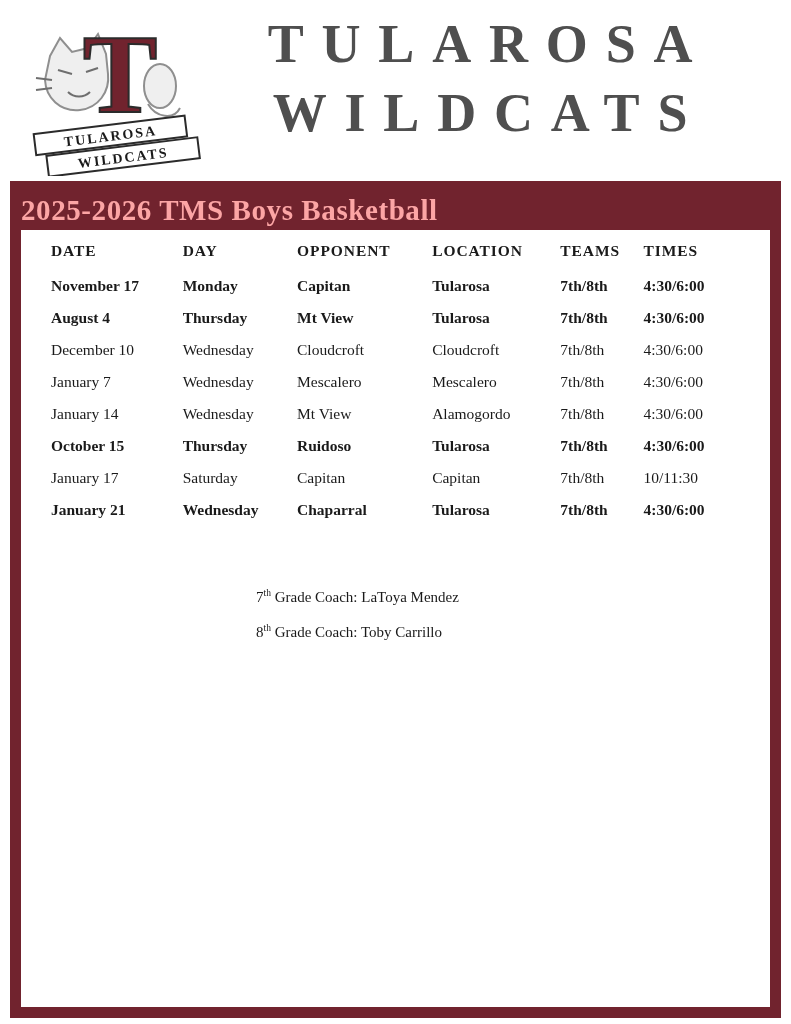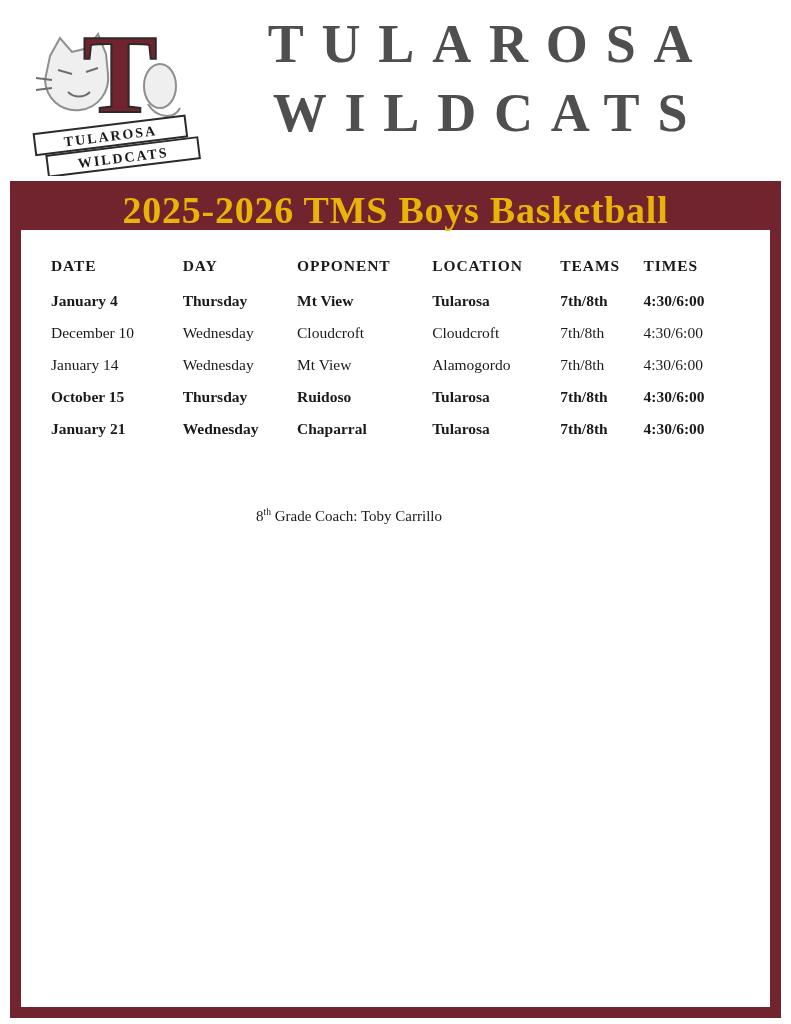--- a/index.html
+++ b/index.html
@@ -18,25 +18,25 @@
     font-size:54px; font-weight:bold; letter-spacing:0.33em; line-height:1.28;
     white-space:nowrap;
   }
 
   
   .board {
     position:absolute; left:10px; top:181px; width:771px; height:837px;
     border:11px solid var(--maroon); background:#ffffff;
   }
   .board-title-bar {
-    background:var(--maroon); color:#eab308; text-align:center;
-    height:38px; line-height:36px; font-size:38px; font-weight:600;
+    background:var(--maroon); color:#fca5a5; 
+    height:38px; line-height:36px; font-size:29px; font-weight:600;
     letter-spacing:0.02em;
   }
-  .board-content { padding:23px 26px 0 30px; }
+  .board-content { padding:8px 26px 0 30px; }
 
   
   table.schedule { width:100%; border-collapse:collapse; table-layout:fixed; }
   table.schedule th {
     text-align:left; font-size:15.5px; font-weight:bold; letter-spacing:0.06em;
     padding:4px 0 10px 0;
   }
   table.schedule td { font-size:15.5px; padding:7px 0; }
   table.schedule tr.bold td { font-weight:bold; }
 
@@ -105,61 +105,88 @@
           <th>DATE</th>
           <th>DAY</th>
           <th>OPPONENT</th>
           <th>LOCATION</th>
           <th>TEAMS</th>
           <th>TIMES</th>
         </tr>
       </thead>
       <tbody>
           <tr class="bold">
-    <td>January 4</td>
+    <td>November 17</td>
+    <td>Monday</td>
+    <td>Capitan</td>
+    <td>Tularosa</td>
+    <td>7th/8th</td>
+    <td>4:30/6:00</td>
+  </tr>
+          <tr class="bold">
+    <td>August 4</td>
     <td>Thursday</td>
     <td>Mt View</td>
     <td>Tularosa</td>
     <td>7th/8th</td>
     <td>4:30/6:00</td>
   </tr>
           <tr>
     <td>December 10</td>
     <td>Wednesday</td>
     <td>Cloudcroft</td>
     <td>Cloudcroft</td>
+    <td>7th/8th</td>
+    <td>4:30/6:00</td>
+  </tr>
+          <tr>
+    <td>January 7</td>
+    <td>Wednesday</td>
+    <td>Mescalero</td>
+    <td>Mescalero</td>
     <td>7th/8th</td>
     <td>4:30/6:00</td>
   </tr>
           <tr>
     <td>January 14</td>
     <td>Wednesday</td>
     <td>Mt View</td>
     <td>Alamogordo</td>
     <td>7th/8th</td>
     <td>4:30/6:00</td>
   </tr>
           <tr class="bold">
     <td>October 15</td>
     <td>Thursday</td>
     <td>Ruidoso</td>
     <td>Tularosa</td>
     <td>7th/8th</td>
     <td>4:30/6:00</td>
   </tr>
+          <tr>
+    <td>January 17</td>
+    <td>Saturday</td>
+    <td>Capitan</td>
+    <td>Capitan</td>
+    <td>7th/8th</td>
+    <td>10/11:30</td>
+  </tr>
           <tr class="bold">
     <td>January 21</td>
     <td>Wednesday</td>
     <td>Chaparral</td>
     <td>Tularosa</td>
     <td>7th/8th</td>
     <td>4:30/6:00</td>
   </tr>
         </tbody>
     </table>
 
     <div class="coaches">
       <div class="coach-line">
+        <span>7</span><sup>th</sup><span> Grade Coach: LaToya Mendez</span>
+      </div>
+      <div class="coach-line">
         <span>8</span><sup>th</sup><span> Grade Coach: Toby Carrillo</span>
       </div>
     </div>
   </div>
 </div>
 
 </body></html>

